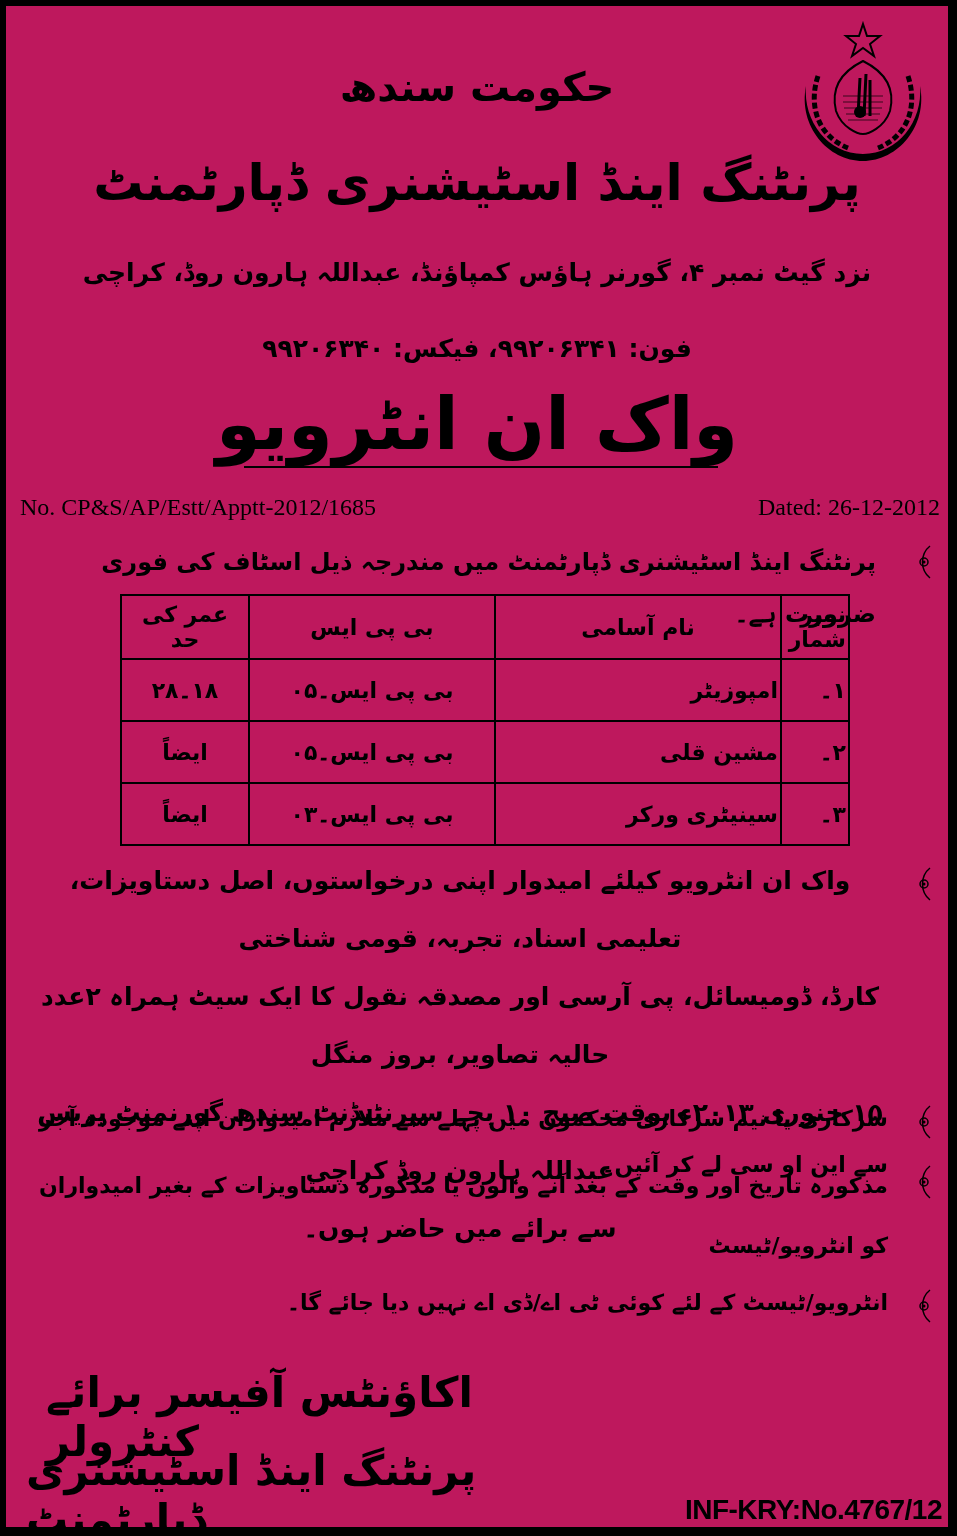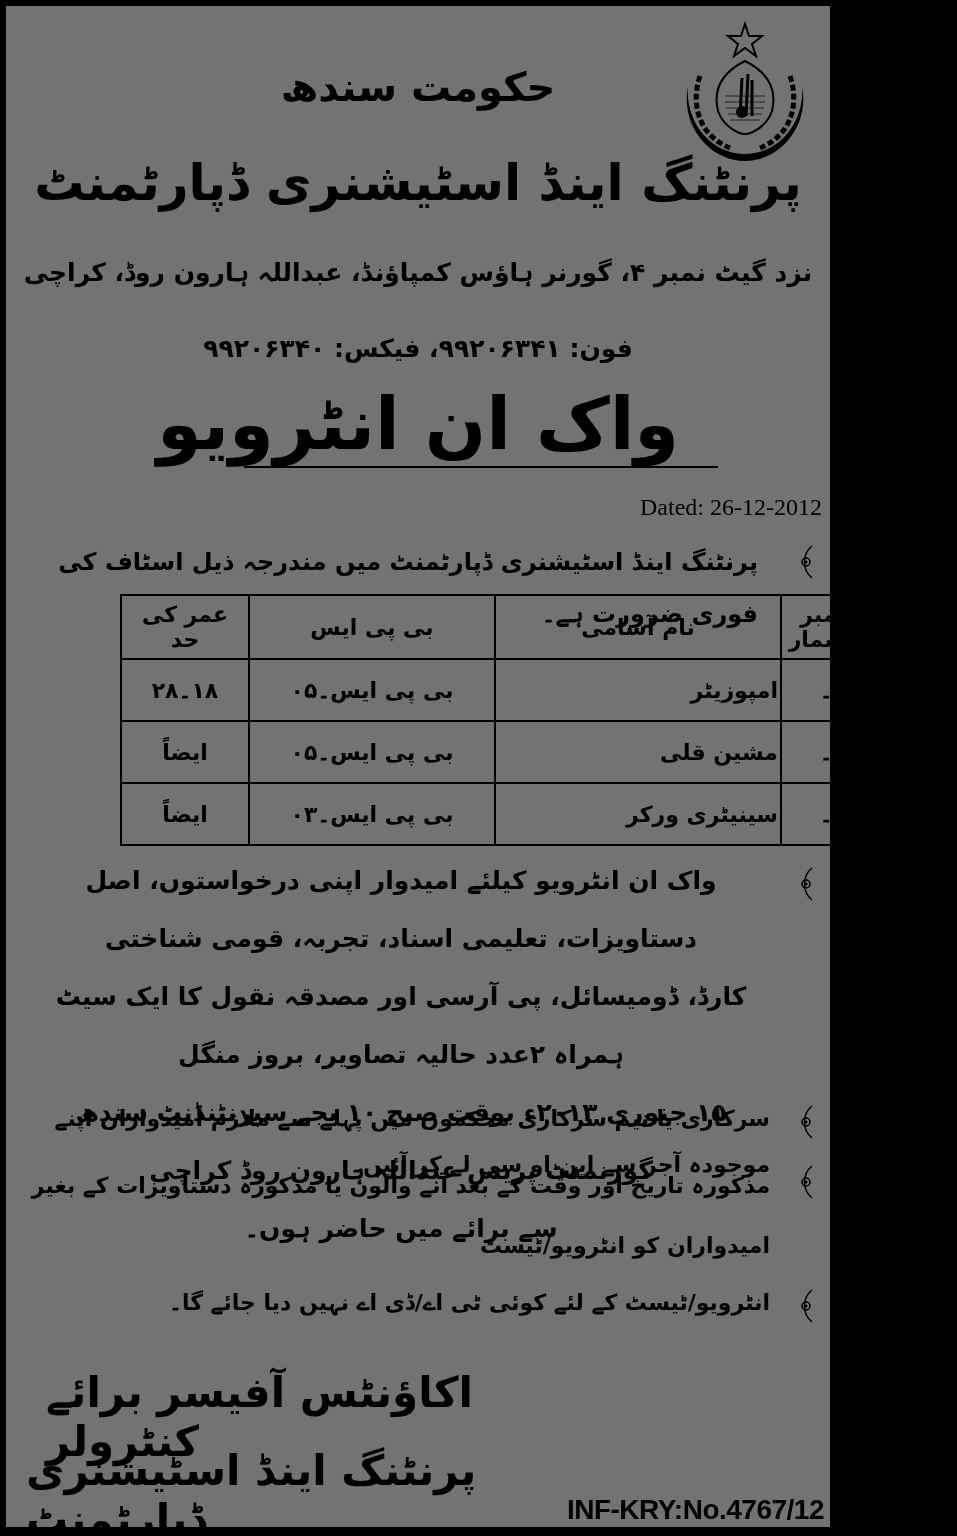--- a/index.html
+++ b/index.html
@@ -1,19 +1,19 @@
 <!DOCTYPE html>
 <html><head>
 <meta charset="utf-8">
 <style>
   html, body { margin:0; padding:0; background:#000; }
   body { width:957px; height:1536px; position:relative; overflow:hidden; font-family:"DejaVu Sans", sans-serif; }
   .page {
-    position:absolute; left:6px; top:6px; width:824px; height:1521px;
-    background:#737373; color:#000; overflow:hidden;
+    position:absolute; left:6px; top:6px; width:942px; height:1521px;
+    background:#be185d; color:#000; overflow:hidden;
   }
   .urdu { direction:rtl; unicode-bidi:embed; font-family:"DejaVu Sans", sans-serif; font-weight:bold; }
   .abs { position:absolute; }
   .center { text-align:center; left:0; right:0; }
 
   .gov-title { top:58px; font-size:40px; }
   .dept-title { top:148px; font-size:50px; }
   .address { top:252px; font-size:25px; }
   .phone { top:328px; font-size:25px; }
   .walkin { top:376px; font-size:72px; font-weight:900; letter-spacing:1px; }
@@ -65,20 +65,21 @@
     <path d="M18,70 C10,110 40,145 75,145 C110,145 140,110 132,70 C135,105 110,138 75,138 C40,138 15,105 18,70 Z" fill="#000"></path>
   </svg>
 
   <div class="abs center urdu gov-title">حکومت سندھ</div>
   <div class="abs center urdu dept-title">پرنٹنگ اینڈ اسٹیشنری ڈپارٹمنٹ</div>
   <div class="abs center urdu address">نزد گیٹ نمبر ۴، گورنر ہاؤس کمپاؤنڈ، عبداللہ ہارون روڈ، کراچی</div>
   <div class="abs center urdu phone">فون: ۹۹۲۰۶۳۴۱، فیکس: ۹۹۲۰۶۳۴۰</div>
   <div class="abs center urdu walkin">واک ان انٹرویو</div>
   <div class="walkin-rule"></div>
 
+  <div class="abs ref-no">No. CP&amp;S/AP/Estt/Apptt-2012/1685</div>
   <div class="abs ref-date">Dated: 26-12-2012</div>
 
   <svg class="bullet-icon" style="top:538px" viewBox="0 0 24 36">
     <path d="M18,2 C8,10 8,26 18,34" fill="none" stroke="#000" stroke-width="1.5"></path>
     <circle cx="12" cy="18" r="4" fill="none" stroke="#000" stroke-width="1.5"></circle>
     <circle cx="12" cy="18" r="1.5" fill="#000"></circle>
   </svg>
   <div class="para urdu" style="top:530px; right:72px;">پرنٹنگ اینڈ اسٹیشنری ڈپارٹمنٹ میں مندرجہ ذیل اسٹاف کی فوری ضرورت ہے۔</div>
 
   <table class="posts">

